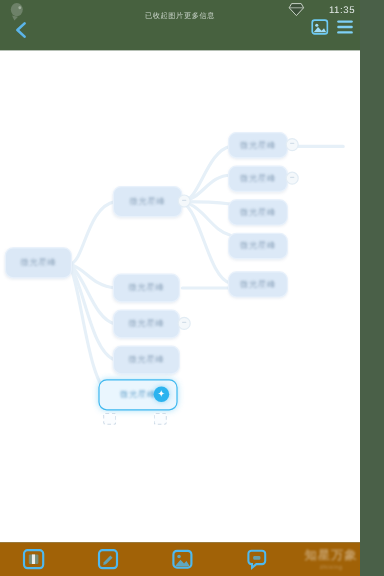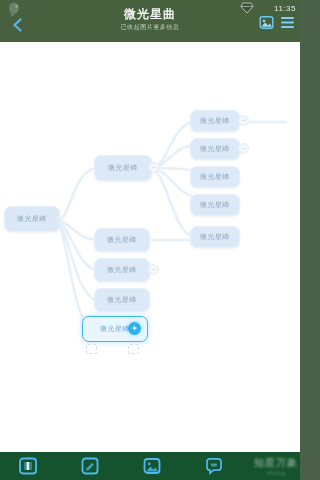--- a/index.html
+++ b/index.html
@@ -107,21 +107,21 @@
     position:absolute;
     width:11px; height:10px;
     border:1px dashed #cfdce8;
     border-radius:2px;
     background:#fbfdff;
   }
 
   
   .bottombar {
     position:absolute; left:0; bottom:0; width:300px; height:28px;
-    background:#14532d;
+    background:#a16207;
     display:flex; align-items:center;
   }
   .tool {
     width:20px; height:20px;
     display:flex; align-items:center; justify-content:center;
     flex:none;
   }
   .tool svg { display:block; }
   .watermark {
     position:absolute; right:2px; top:1px;
@@ -152,21 +152,20 @@
       </svg>
     </div>
 
     <div class="back-btn">
       <svg viewBox="0 0 16 16" width="16" height="16">
         <path d="M10.5 2.5 L4.5 8 L10.5 13.5" fill="none" stroke="#5bb4e8" stroke-width="2.2" stroke-linecap="round" stroke-linejoin="round"></path>
       </svg>
     </div>
 
     <div class="hdr-title-wrap">
-      <div class="hdr-title">微光星曲</div>
       <div class="hdr-sub">已收起图片更多信息</div>
     </div>
 
     <div class="status-right">
       <svg class="gem-icon" viewBox="0 0 14 12">
         <path d="M3 1 H11 L13 4.5 L7 11 L1 4.5 Z" fill="#3b4f39" stroke="#cfd8cd" stroke-width="0.8"></path>
         <path d="M1 4.5 H13" stroke="#cfd8cd" stroke-width="0.6"></path>
       </svg>
       <span class="clock-text">11:35</span>
     </div>

